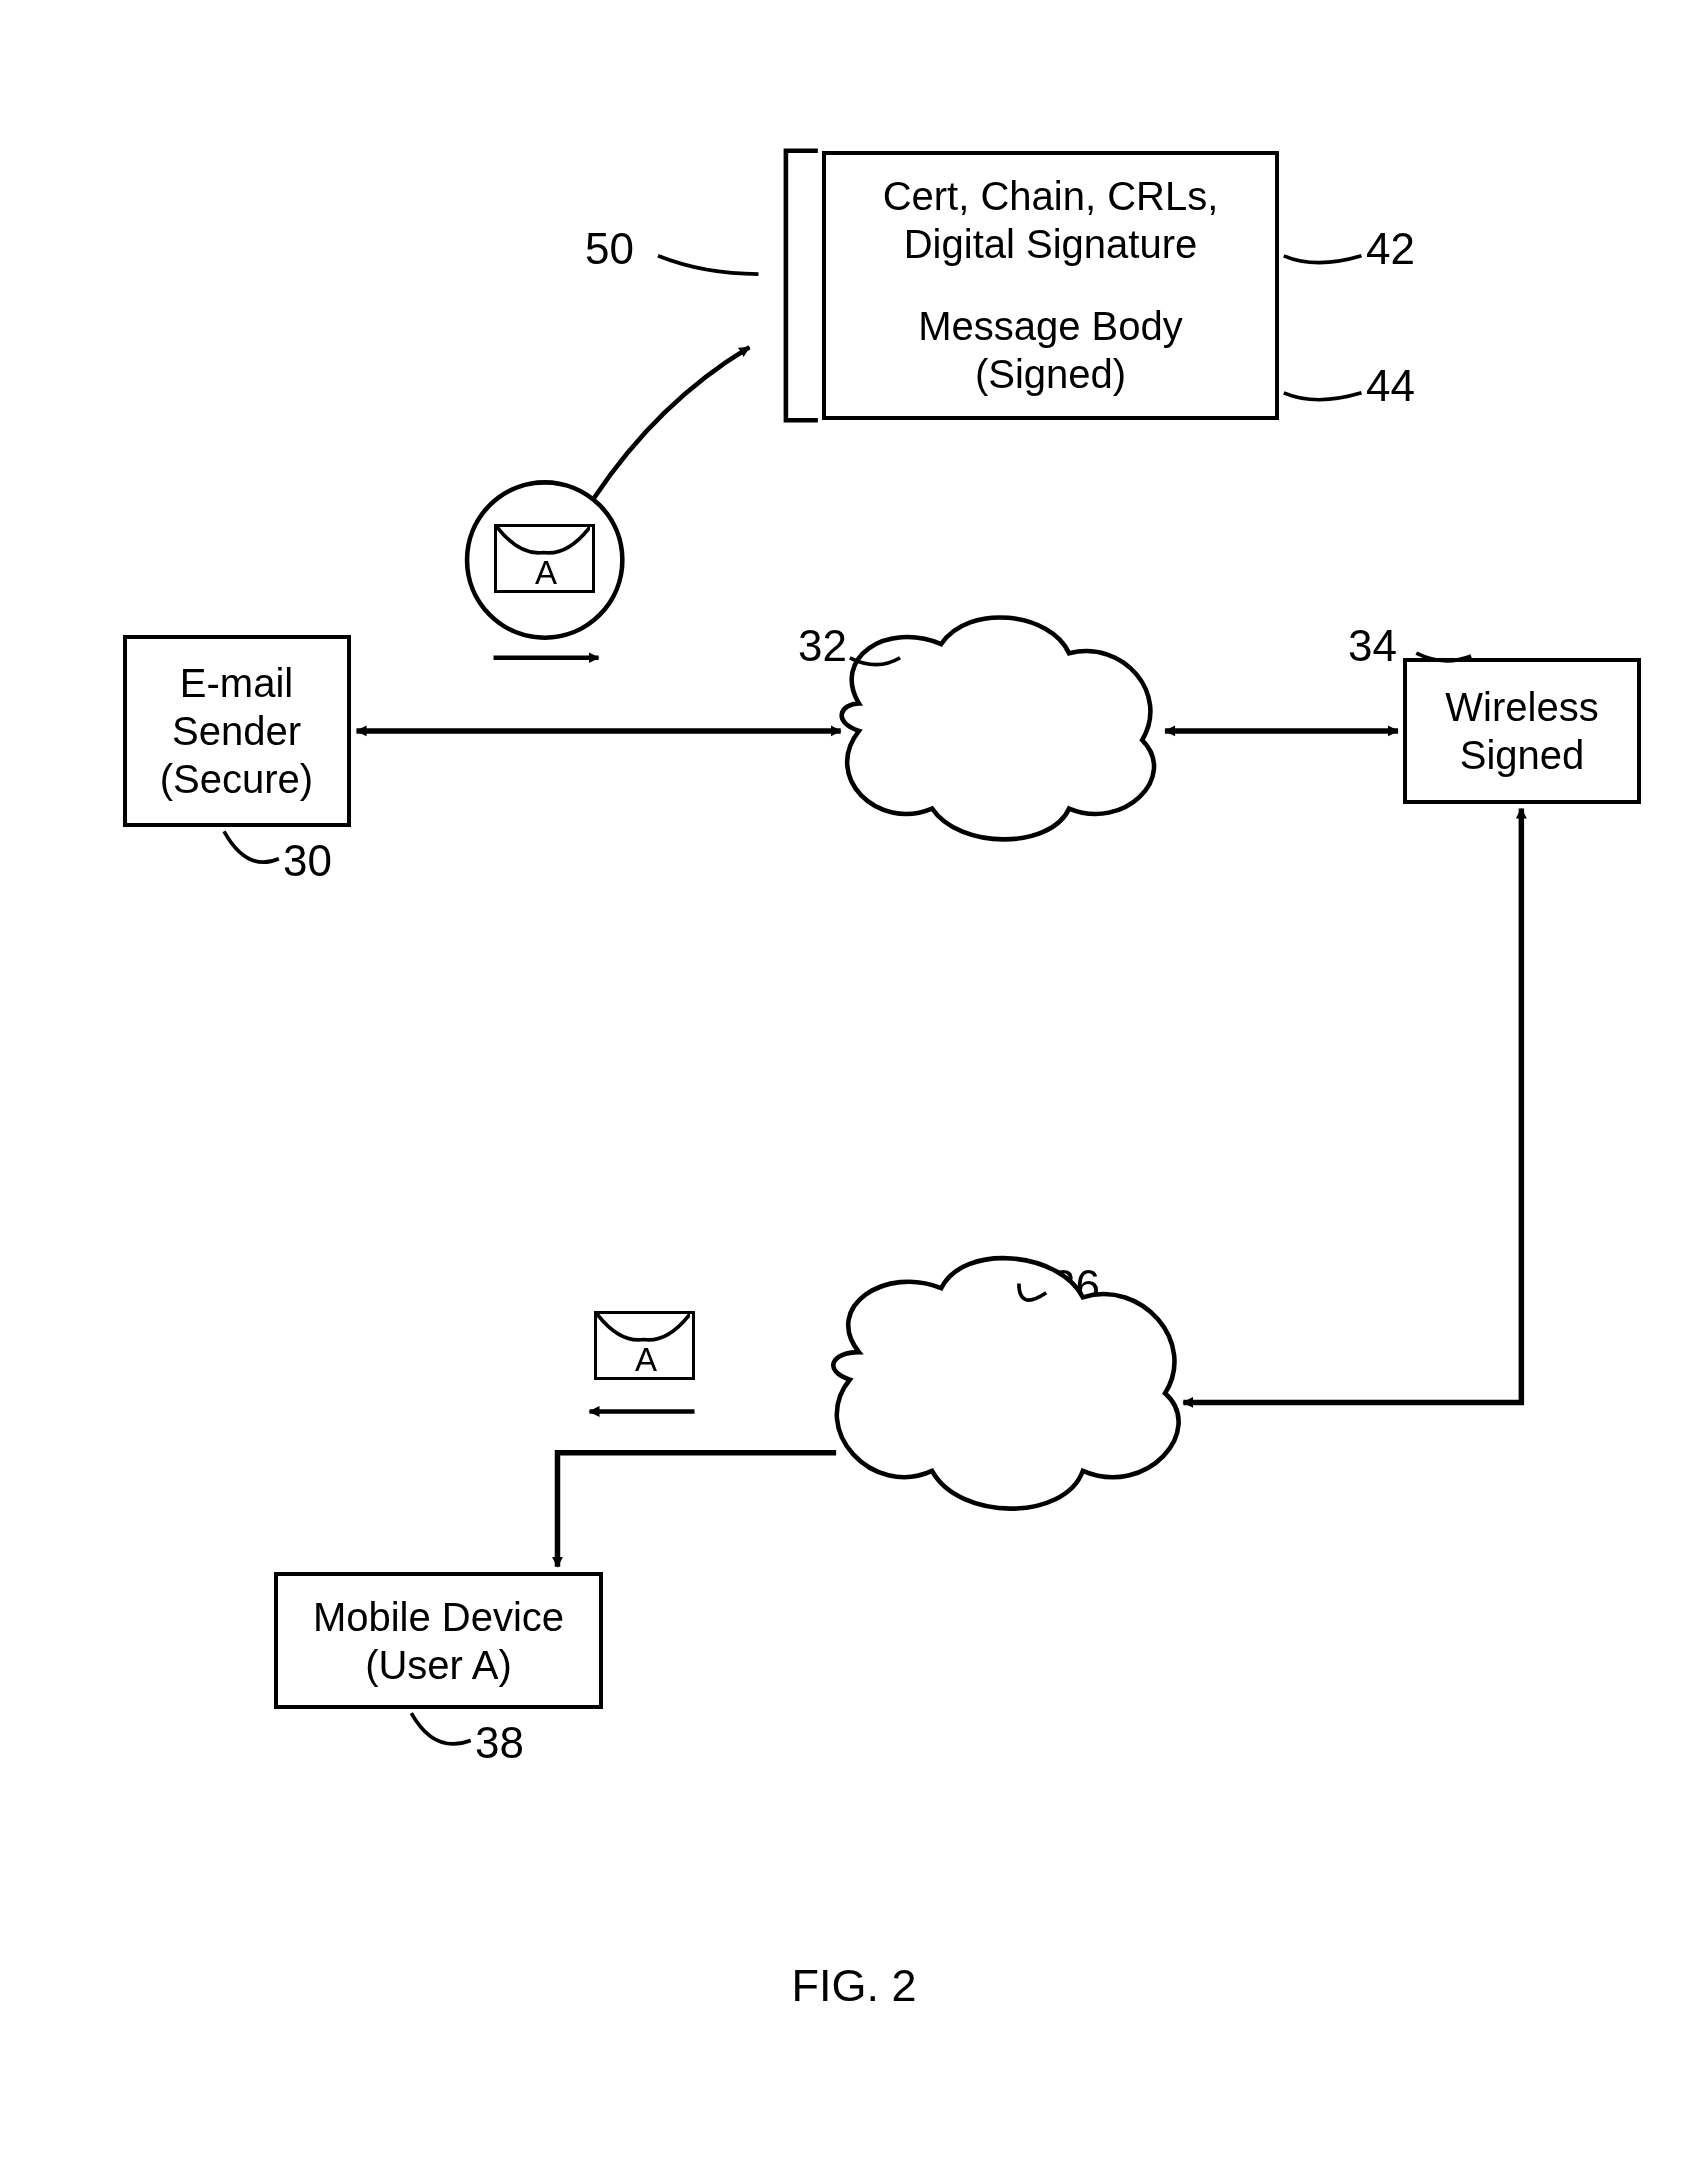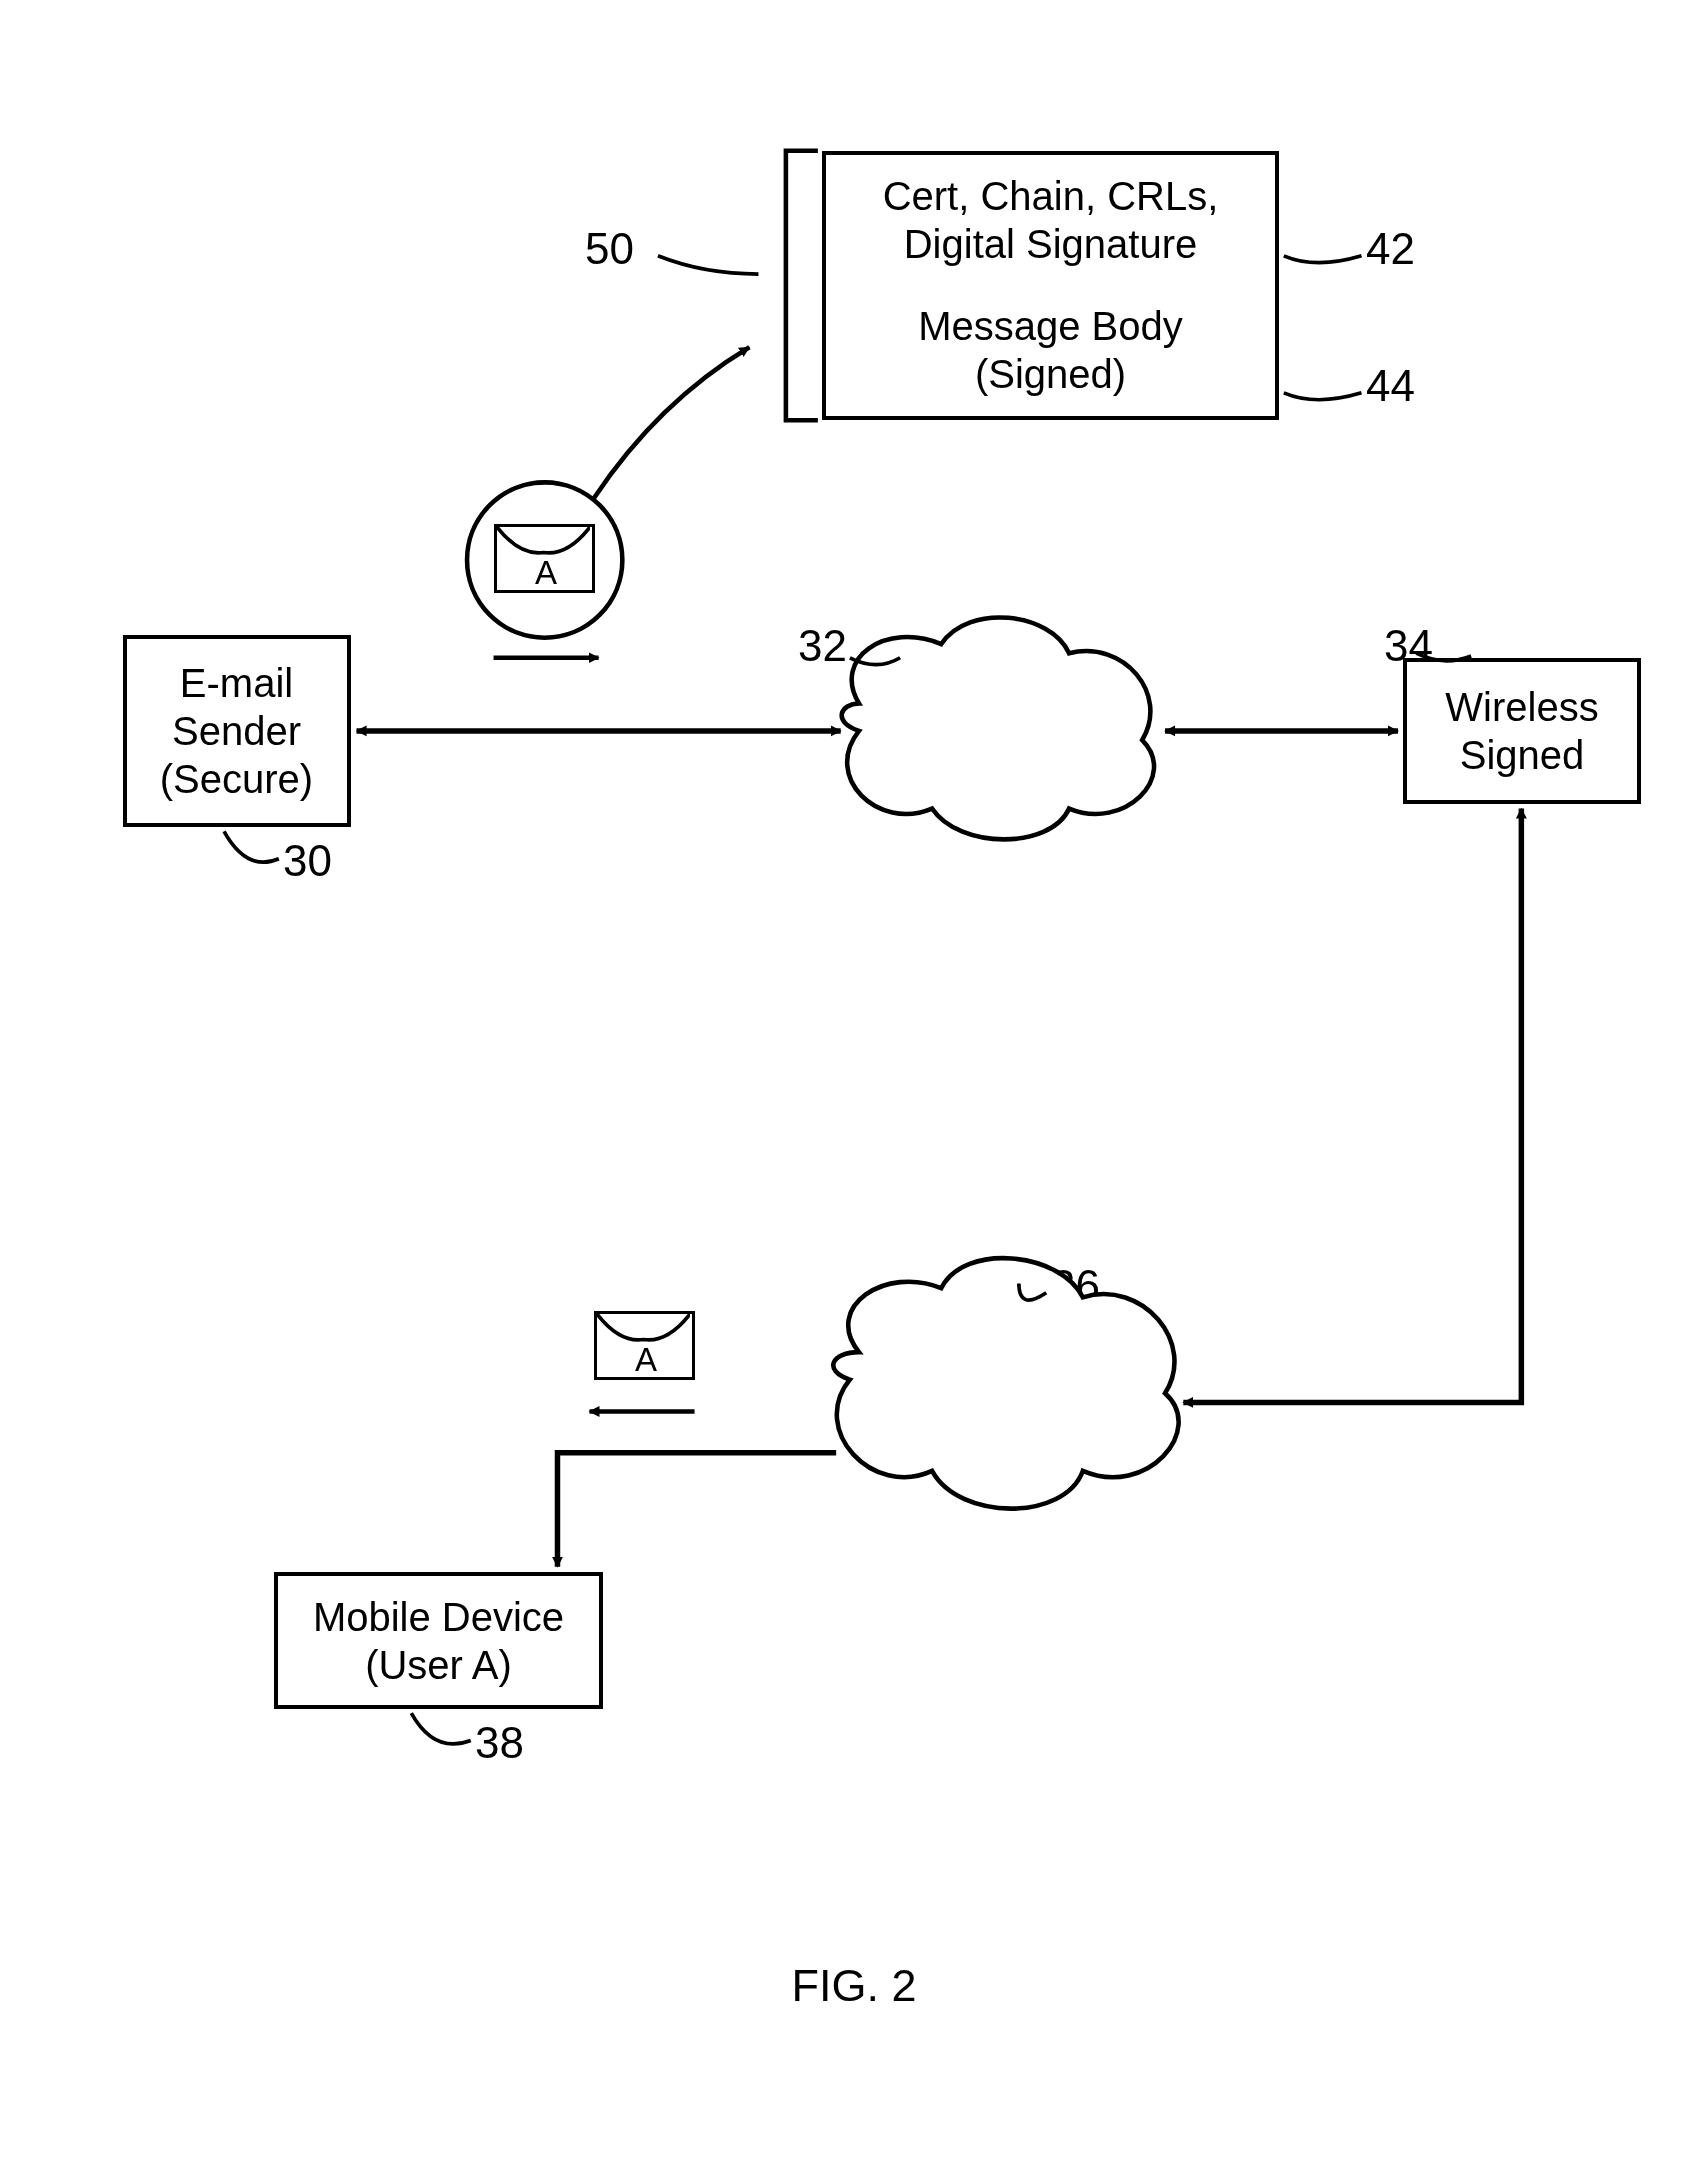--- a/index.html
+++ b/index.html
@@ -114,21 +114,21 @@
     <svg width="93" height="62" viewBox="0 0 102 68" style="position:absolute;left:0;top:0;">
       <path d="M 0 0 Q 25 32 51 28 Q 77 32 102 0" stroke="#000" stroke-width="4" fill="none"></path>
     </svg>
     <div class="envelope-letter" style="left:38px; top:27.4px;">A</div>
   </div>
 
   <div class="label" style="left:585px; top:224px;">50</div>
   <div class="label" style="left:1366px; top:224px;">42</div>
   <div class="label" style="left:1366px; top:361px;">44</div>
   <div class="label" style="left:790px; top:621px;margin-left:8px;">32</div>
-  <div class="label" style="left:1348px; top:621px;margin-left:36px;">34</div>
+  <div class="label" style="left:1348px; top:621px;">34</div>
   <div class="label" style="left:283px; top:836px;">30</div>
   <div class="label" style="left:1051px; top:1261px;">36</div>
   <div class="label" style="left:475px; top:1718px;">38</div>
 
   <div class="fig-caption" style="left:749px; top:1960px; width:210px;">FIG. 2</div>
 
   <svg class="overlay" viewBox="0 0 1868 2373">
     <defs>
       <marker id="arrowR" markerWidth="14" markerHeight="14" refX="11" refY="6" orient="auto" markerUnits="userSpaceOnUse">
         <path d="M0,0 L12,6 L0,12 Z" fill="#000"></path>

